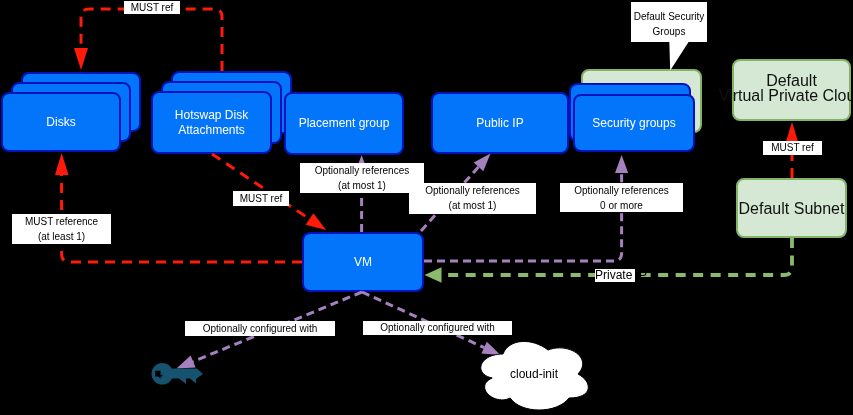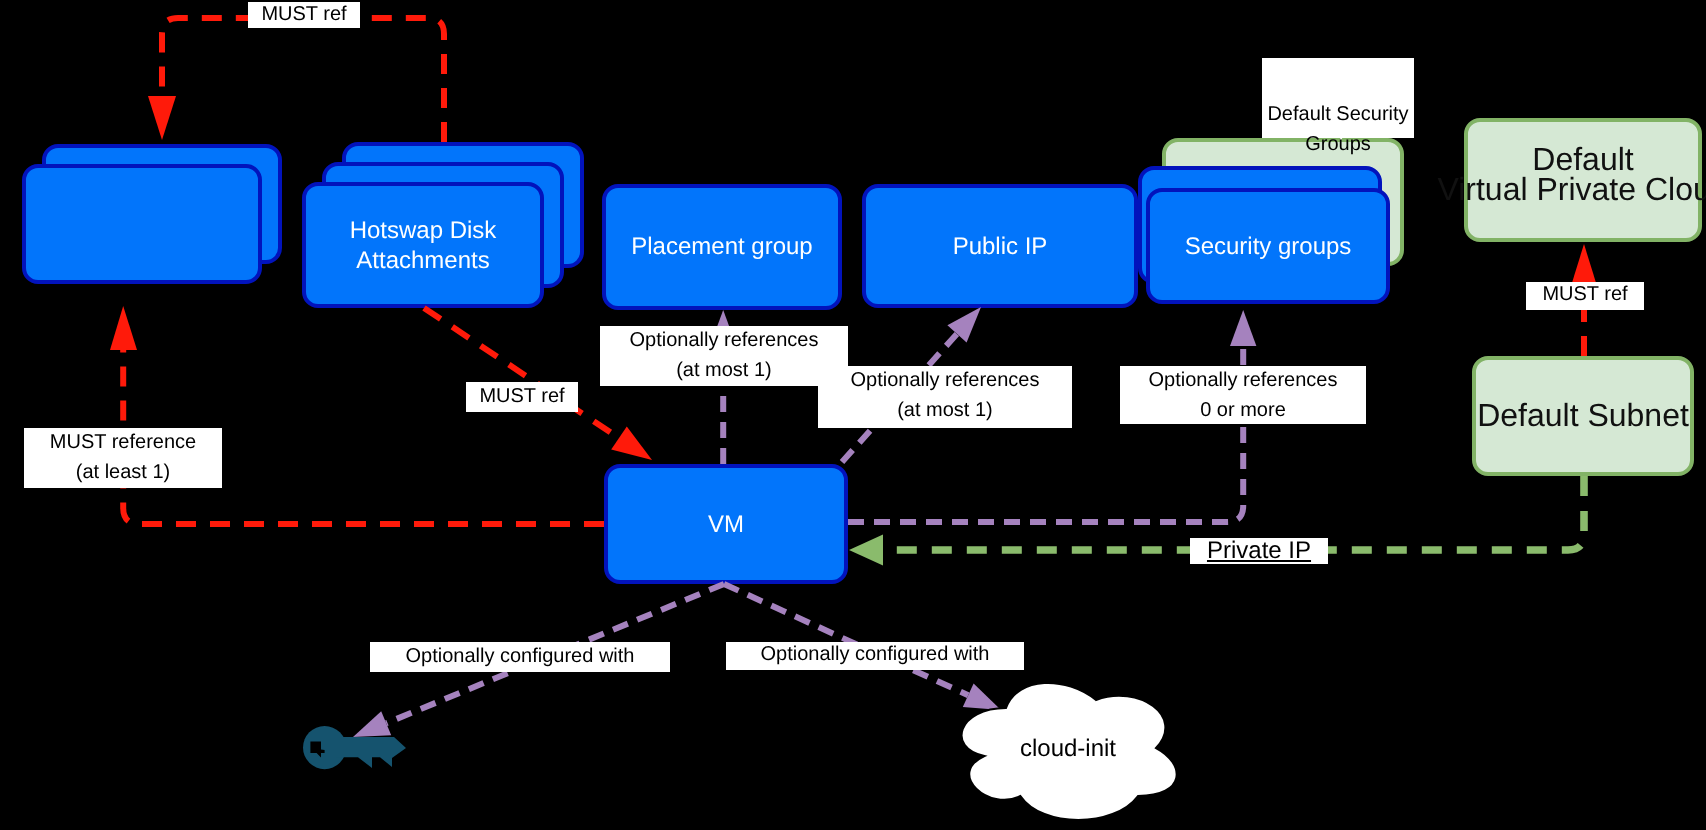--- a/index.html
+++ b/index.html
@@ -12,26 +12,27 @@
   .lbl{position:absolute;background:#fff;color:#000;font-size:10px;line-height:15px;
        text-align:center;white-space:nowrap;z-index:3;}
   svg{position:absolute;left:0;top:0;z-index:2;pointer-events:none;}
 </style>
 </head>
 <body>
 <div id="c">
 
   <div class="box blue" style="left:21px;top:72px;width:120px;height:60px;"></div>
   <div class="box blue" style="left:11px;top:82px;width:120px;height:60px;"></div>
+  <div class="box blue" style="left:1px;top:92px;width:120px;height:60px;">Disks</div>
 
   <div class="box blue" style="left:171px;top:71px;width:121px;height:63px;"></div>
   <div class="box blue" style="left:161px;top:81px;width:121px;height:63px;"></div>
   <div class="box blue" style="left:151px;top:91px;width:121px;height:63px;">Hotswap Disk<br>Attachments</div>
 
-  <div class="box blue" style="left:301px;top:92px;width:120px;height:63px;">Placement group</div>
+  <div class="box blue" style="left:284px;top:92px;width:120px;height:63px;">Placement group</div>
 
   <div class="box blue" style="left:431px;top:92px;width:138px;height:62px;">Public IP</div>
 
   <div class="box green" style="left:581px;top:69px;width:121px;height:64px;"></div>
   <div class="box blue" style="left:569px;top:83px;width:122px;height:59px;"></div>
   <div class="box blue" style="left:561px;top:94px;width:122px;height:58px;margin-left:12px;">Security groups</div>
 
   <div class="box blue" style="left:302px;top:232px;width:122px;height:60px;">VM</div>
 
   <div class="box green" style="left:732px;top:59px;width:119px;height:62px;padding-bottom:5px;">Default<br>Virtual Private Cloud</div>
@@ -77,25 +78,25 @@
 
     <g fill="#15536E">
       <circle cx="162.3" cy="373.8" r="10.8"></circle>
       <path d="M168,368.5 L197,368.5 L203,374 L196,379 L196,383.5 L190,378.6 L186,378.6 L186,384 L179,378.6 L168,378.6 Z"></path>
     </g>
     <path d="M155.2,370.8 h5.3 v4 l1.8,0.2 v1.5 l-1.8,0 v2.3 l-2.2,-2.3 h-3.1 Z" fill="#000"></path>
 
     <path d="M669.3,41 L689.2,41 L670.2,70.5 Z" fill="#fff"></path>
   </svg>
 
-  <div class="lbl" style="left:631px;top:2px;width:76px;height:40px;box-sizing:border-box;font-size:10px;line-height:14.5px;padding-top:22px;margin-top:27px;">Default Security<br>Groups</div>
+  <div class="lbl" style="left:631px;top:2px;width:76px;height:40px;box-sizing:border-box;font-size:10px;line-height:14.5px;padding-top:8px;">Default Security<br>Groups</div>
 
   <div class="lbl" style="left:124px;top:1px;width:56px;height:13px;line-height:13px;">MUST ref</div>
   <div class="lbl" style="left:12px;top:189px;width:99px;height:30px;margin-top:25px;">MUST reference<br>(at least 1)</div>
   <div class="lbl" style="left:233px;top:191px;width:56px;height:15px;line-height:15px;">MUST ref</div>
   <div class="lbl" style="left:300px;top:163px;width:124px;height:30px;">Optionally references<br>(at most 1)</div>
   <div class="lbl" style="left:409px;top:183px;width:127px;height:31px;">Optionally references<br>(at most 1)</div>
   <div class="lbl" style="left:560px;top:183px;width:123px;height:29px;">Optionally references<br>0 or more</div>
   <div class="lbl" style="left:763px;top:141px;width:59px;height:14px;line-height:14px;">MUST ref</div>
   <div class="lbl" style="left:185px;top:321px;width:150px;height:15px;line-height:15px;">Optionally configured with</div>
   <div class="lbl" style="left:363px;top:321px;width:149px;height:14px;line-height:14px;">Optionally configured with</div>
-  <div class="lbl" style="left:595px;top:269px;width:69px;height:13px;line-height:13px;font-size:12px;text-decoration:underline;">Private IP</div>
+  <div class="lbl" style="left:595px;top:269px;width:40px;height:13px;line-height:13px;font-size:12px;">Private IP</div>
 </div>
 
 </body></html>

